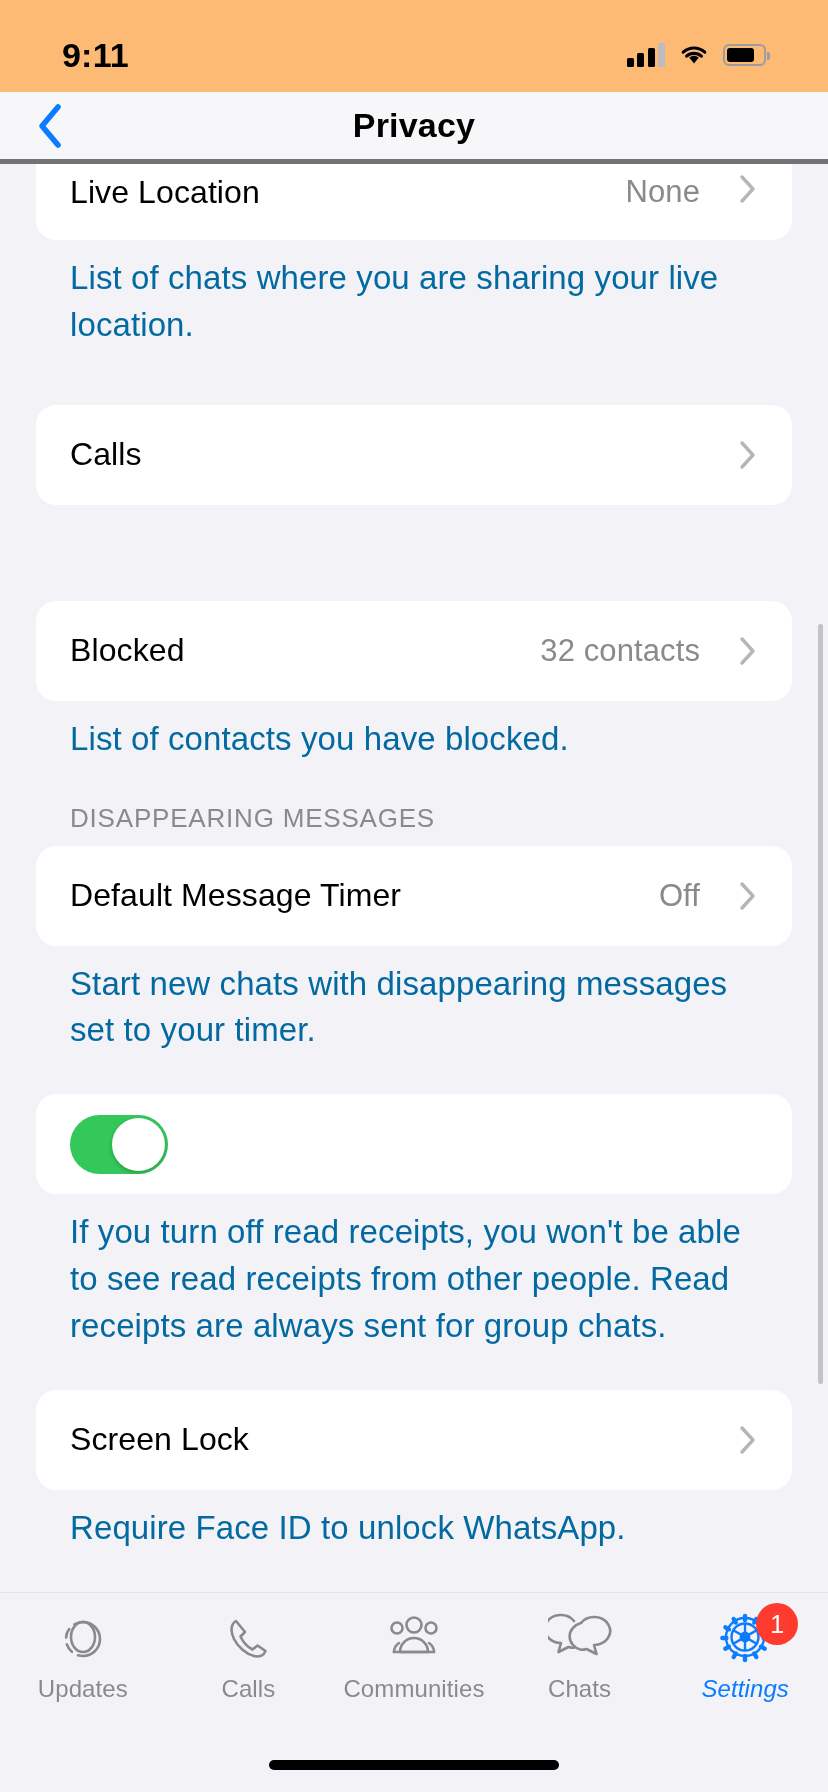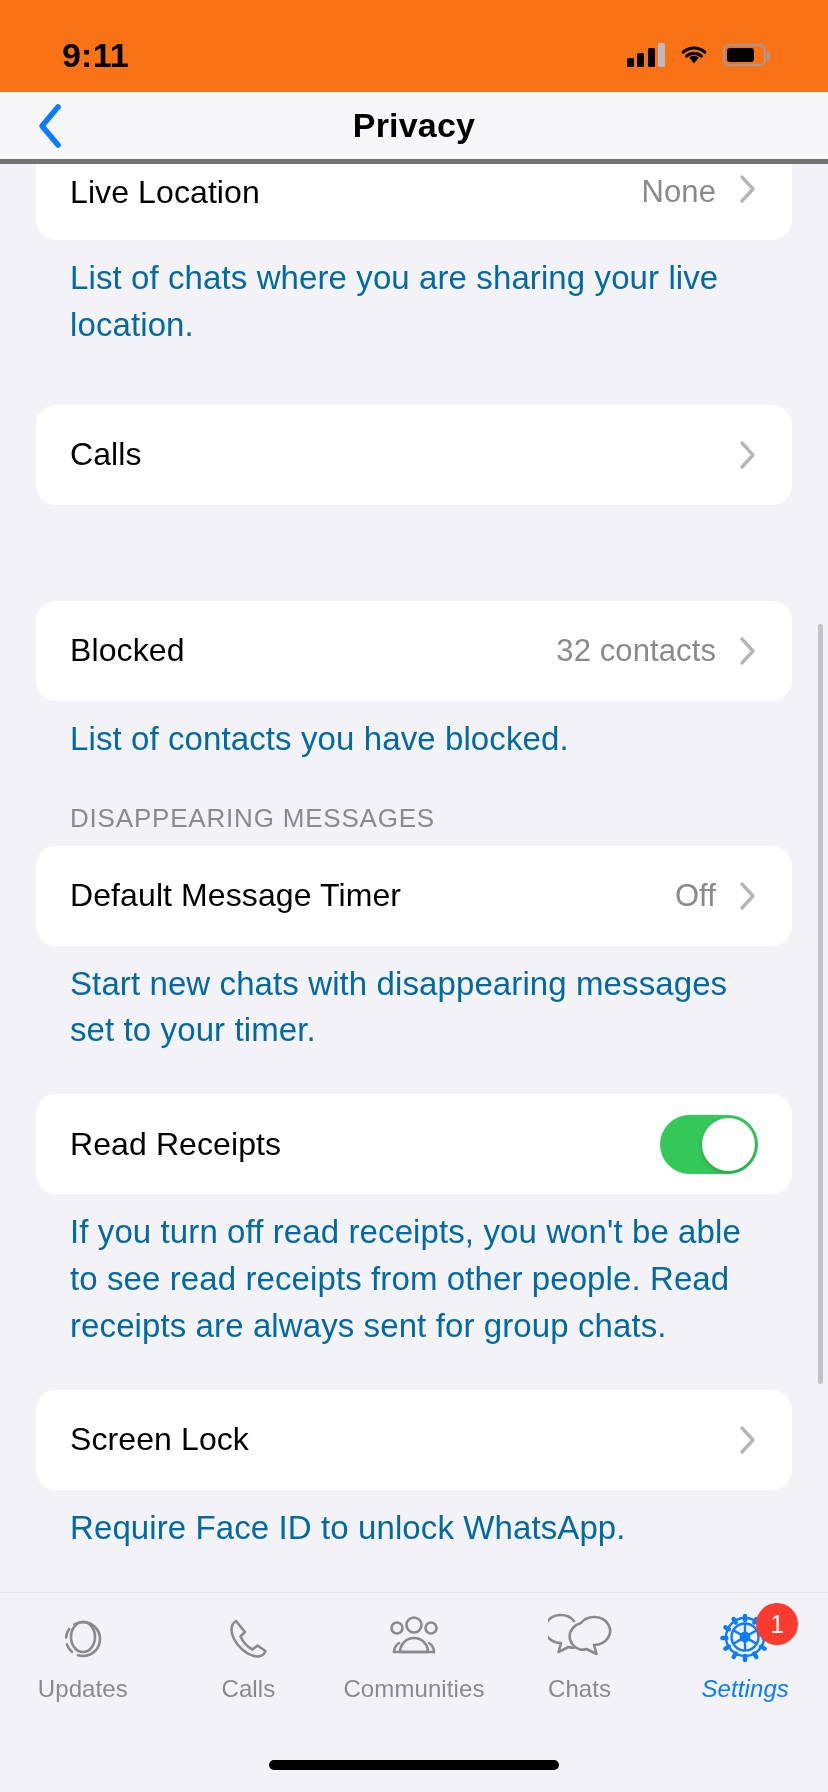--- a/index.html
+++ b/index.html
@@ -14,21 +14,21 @@
     width: 828px; height: 1792px;
     background: #F2F2F7;
     display: flex;
     flex-direction: column;
   }
 
   
   .statusbar {
     height: 92px;
     flex: 0 0 92px;
-    background: #f97316;
+    background: #fdba74;
     display: flex;
     align-items: center;
     justify-content: space-between;
     padding: 18px 62px 0 62px;
   }
   .status-time {
     font-size: 34px;
     font-weight: 600;
     color: #000;
     letter-spacing: 0.2px;
@@ -126,21 +126,21 @@
   .row-clip { min-height: 76px; align-items: flex-start; padding-top: 10px; }
   .row-label {
     font-size: 32px;
     color: #000;
     flex: 1 1 auto;
     letter-spacing: 0.1px;
   }
   .row-value {
     font-size: 31px;
     color: #8A8A8E;
-    margin-right: 4px;
+    margin-right: 20px;
     letter-spacing: 0.1px;
   }
   .chev {
     flex: 0 0 auto;
     display: flex;
     align-items: center;
     justify-content: center;
     width: 20px;
   }
 
@@ -343,21 +343,20 @@
             </svg>
         </div>
       </div>
     </div>
     <div class="footnote">Start new chats with disappearing messages set to your timer.</div>
 
     <div class="gap-md"></div>
 
     <div class="card">
       <div class="row">
-        <div class="row-label">Read Receipts</div>
         <div class="toggle on" style="background:#34C759">
           <div class="knob"></div>
         </div>
       </div>
     </div>
     <div class="footnote">If you turn off read receipts, you won't be able to see read receipts from other people. Read receipts are always sent for group chats.</div>
 
     <div class="gap-md"></div>
 
     <div class="card">

